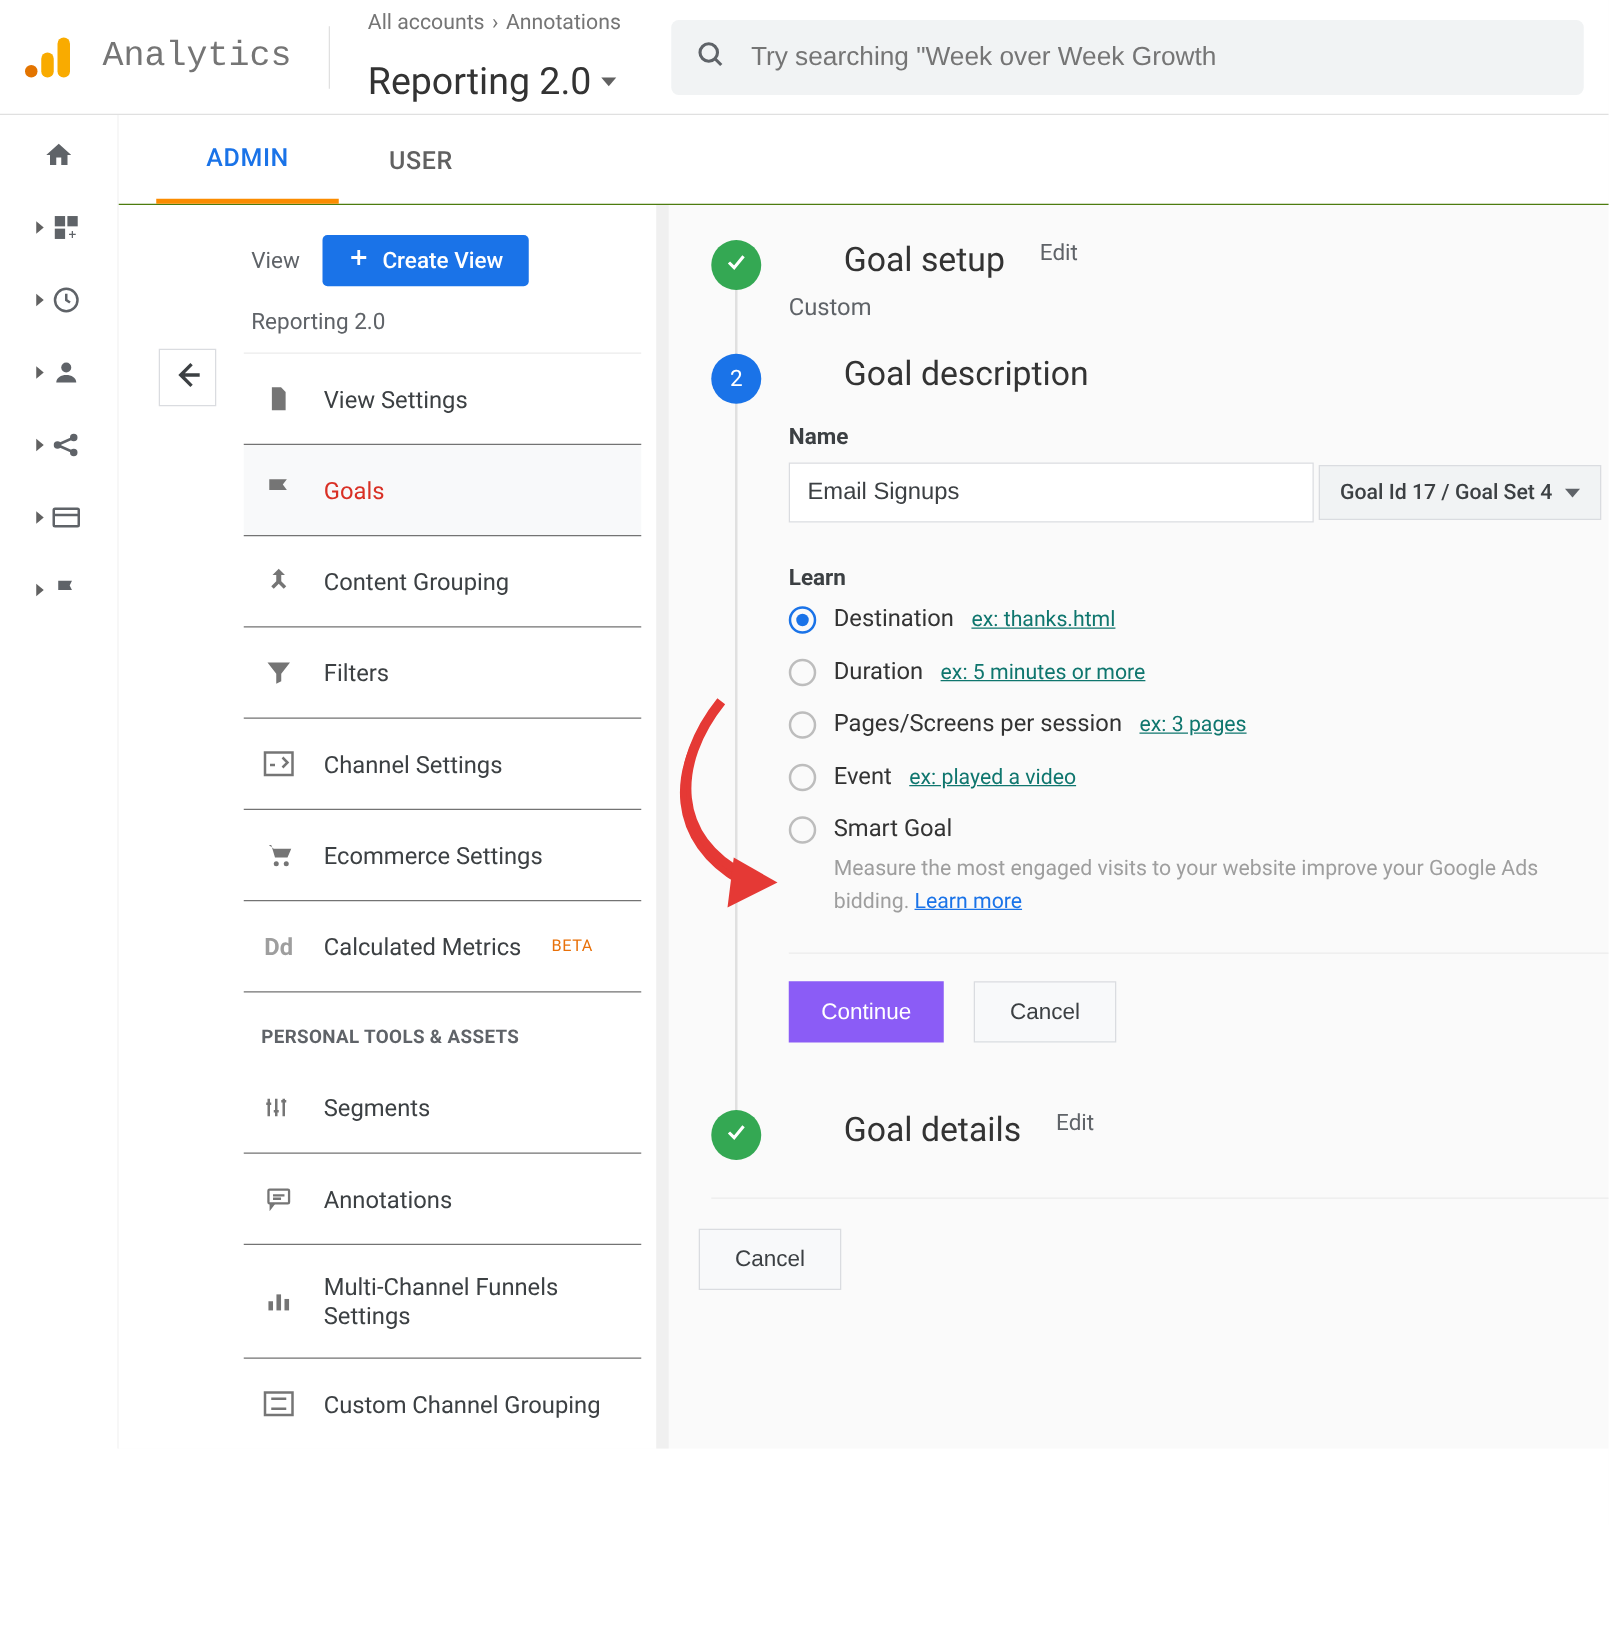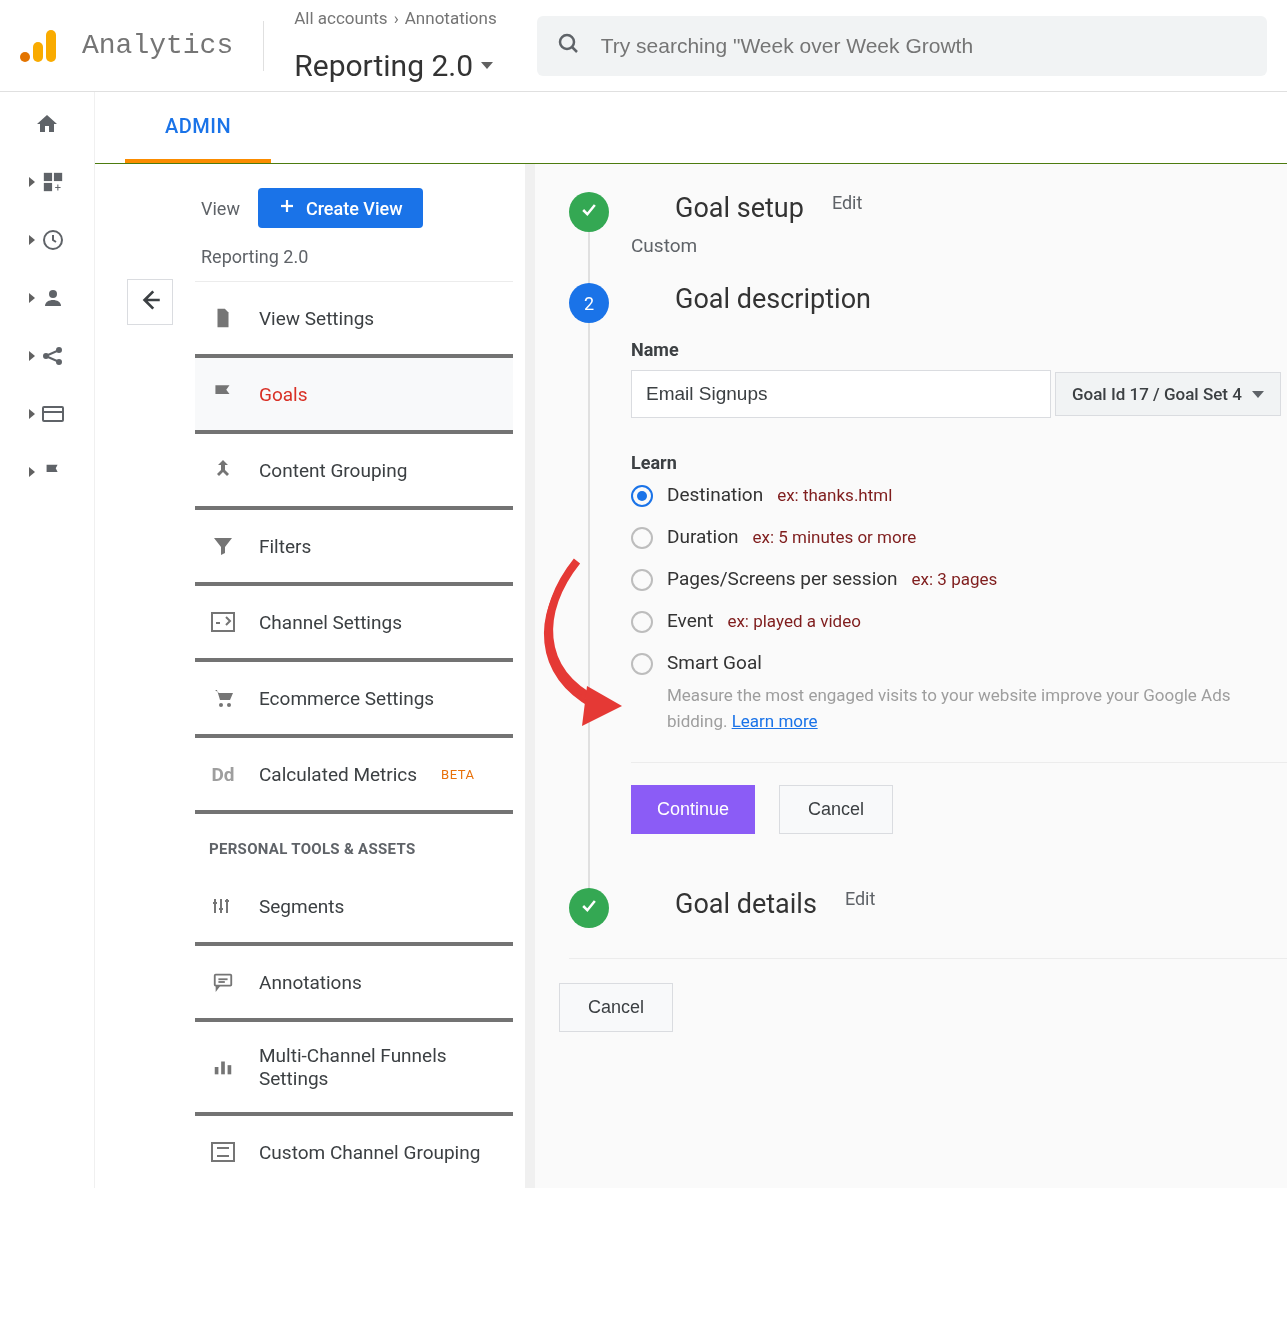--- a/index.html
+++ b/index.html
@@ -40,21 +40,21 @@
 .col-left { width: 440px; background: #fff; padding: 24px 0 0 0; position: relative; border-right: 10px solid #f0f0f0; }
 
 .back-btn { position: absolute; left: 32px; top: 115px; width: 46px; height: 46px; border: 1px solid #dadce0; background: #fff; display:flex; align-items:center; justify-content:center; cursor:pointer; }
 
 .col-left-inner { margin-left: 100px; padding-right: 12px; }
 .view-header { display: flex; align-items: center; gap: 18px; margin-bottom: 18px; padding-left: 6px; }
 .view-header-label { font-size: 18px; color: #5f6368; }
 .create-view-btn { background: #1a73e8; color: #fff; border-radius: 4px; padding: 9px 20px; font-size: 18px; font-weight: 500; display: flex; align-items: center; gap: 10px; cursor:pointer; }
 .reporting-label { font-size: 18px; color: #5f6368; padding: 0 6px 14px 6px; border-bottom: 1px solid #ececec; }
 
-.menu-item { display: flex; align-items: center; gap: 22px; padding: 22px 14px; border-bottom: 4px solid #737373; cursor: pointer; font-size: 19px; color: #3c4043; }
+.menu-item { display: flex; align-items: center; gap: 22px; padding: 22px 14px; border-bottom: 1px solid #737373; cursor: pointer; font-size: 19px; color: #3c4043; }
 .menu-item.active { background: #f8f9fa; color: #d93025; }
 .menu-item .micon { width: 28px; height: 28px; display:flex; align-items:center; justify-content:center; color:#757575; }
 .menu-item.active .micon { color: #757575; }
 .beta { font-size: 13px; color: #e8710a; letter-spacing: 0.5px; margin-left: 2px; }
 
 .section-head { font-size: 15px; font-weight: 700; color: #5f6368; padding: 26px 14px 12px; letter-spacing: 0.3px; }
 
 
 .col-right { flex: 1; padding: 28px 0 0 34px; position: relative; }
 .steps { position: relative; }
@@ -72,21 +72,21 @@
 .step-body { padding: 4px 0 24px 0; }
 .field-label { font-size: 18px; font-weight: 700; color: #3c4043; margin: 20px 0 10px; }
 .text-input { width: 420px; height: 48px; border: 1px solid #dadce0; padding: 0 14px; font-size: 19px; color: #3c4043; }
 .select-box { display:inline-flex; align-items:center; gap: 10px; background: #f1f3f4; border: 1px solid #dadce0; padding: 11px 16px; font-size: 17px; font-weight: 500; color: #3c4043; cursor:pointer; }
 
 .radio-row { display:flex; align-items:flex-start; gap: 14px; margin-bottom: 18px; }
 .radio { width: 22px; height: 22px; border: 2px solid #bdbdbd; border-radius: 50%; flex-shrink:0; position:relative; margin-top:2px; cursor:pointer; }
 .radio.checked { border-color: #1a73e8; }
 .radio.checked::after { content:''; position:absolute; inset:4px; background:#1a73e8; border-radius:50%; }
 .radio-label { font-size: 19px; color: #333; }
-.radio-hint { font-size: 17px; color: #7f1d1d; margin-left: 10px; }
+.radio-hint { font-size: 17px; color: #0f766e; margin-left: 10px; text-decoration: underline; }
 .smart-desc { font-size: 17px; color: #9e9e9e; line-height: 1.5; margin-left: 36px; }
 .smart-desc a { color: #1a73e8; }
 
 .hr { border: none; border-top: 1px solid #ececec; margin: 28px 0 22px; }
 .btn-row { display:flex; gap:24px; margin-bottom: 24px; }
 .btn-primary { background:#8b5cf6; color:#fff; border:none; padding: 13px 26px; font-size:18px; font-weight:500; cursor:pointer; }
 .btn-secondary { background:#f8f9fa; color:#3c4043; border:1px solid #dadce0; padding: 13px 28px; font-size:18px; cursor:pointer; }
 
 .arrow-annot { position:absolute; left: -42px; top: 268px; pointer-events:none; }
 
@@ -196,20 +196,21 @@
             <path d="M5 3v18M5 4h12l-2 4 2 4H5"></path>
           </svg>
         </span>
     </div>
   </div>
 
   <div class="main">
 
     <div class="tabs">
       <div class="tab active">ADMIN</div>
+      <div class="tab">USER</div>
     </div>
 
     <div class="content">
 
       <div class="col-left">
         <div class="back-btn">
           <span><svg width="26" height="26" viewBox="0 0 24 24" fill="none" stroke="#3c4043" stroke-width="2.5">
                 <path d="M15 4l-8 8 8 8M7 12h14"></path>
               </svg></span>
         </div>

